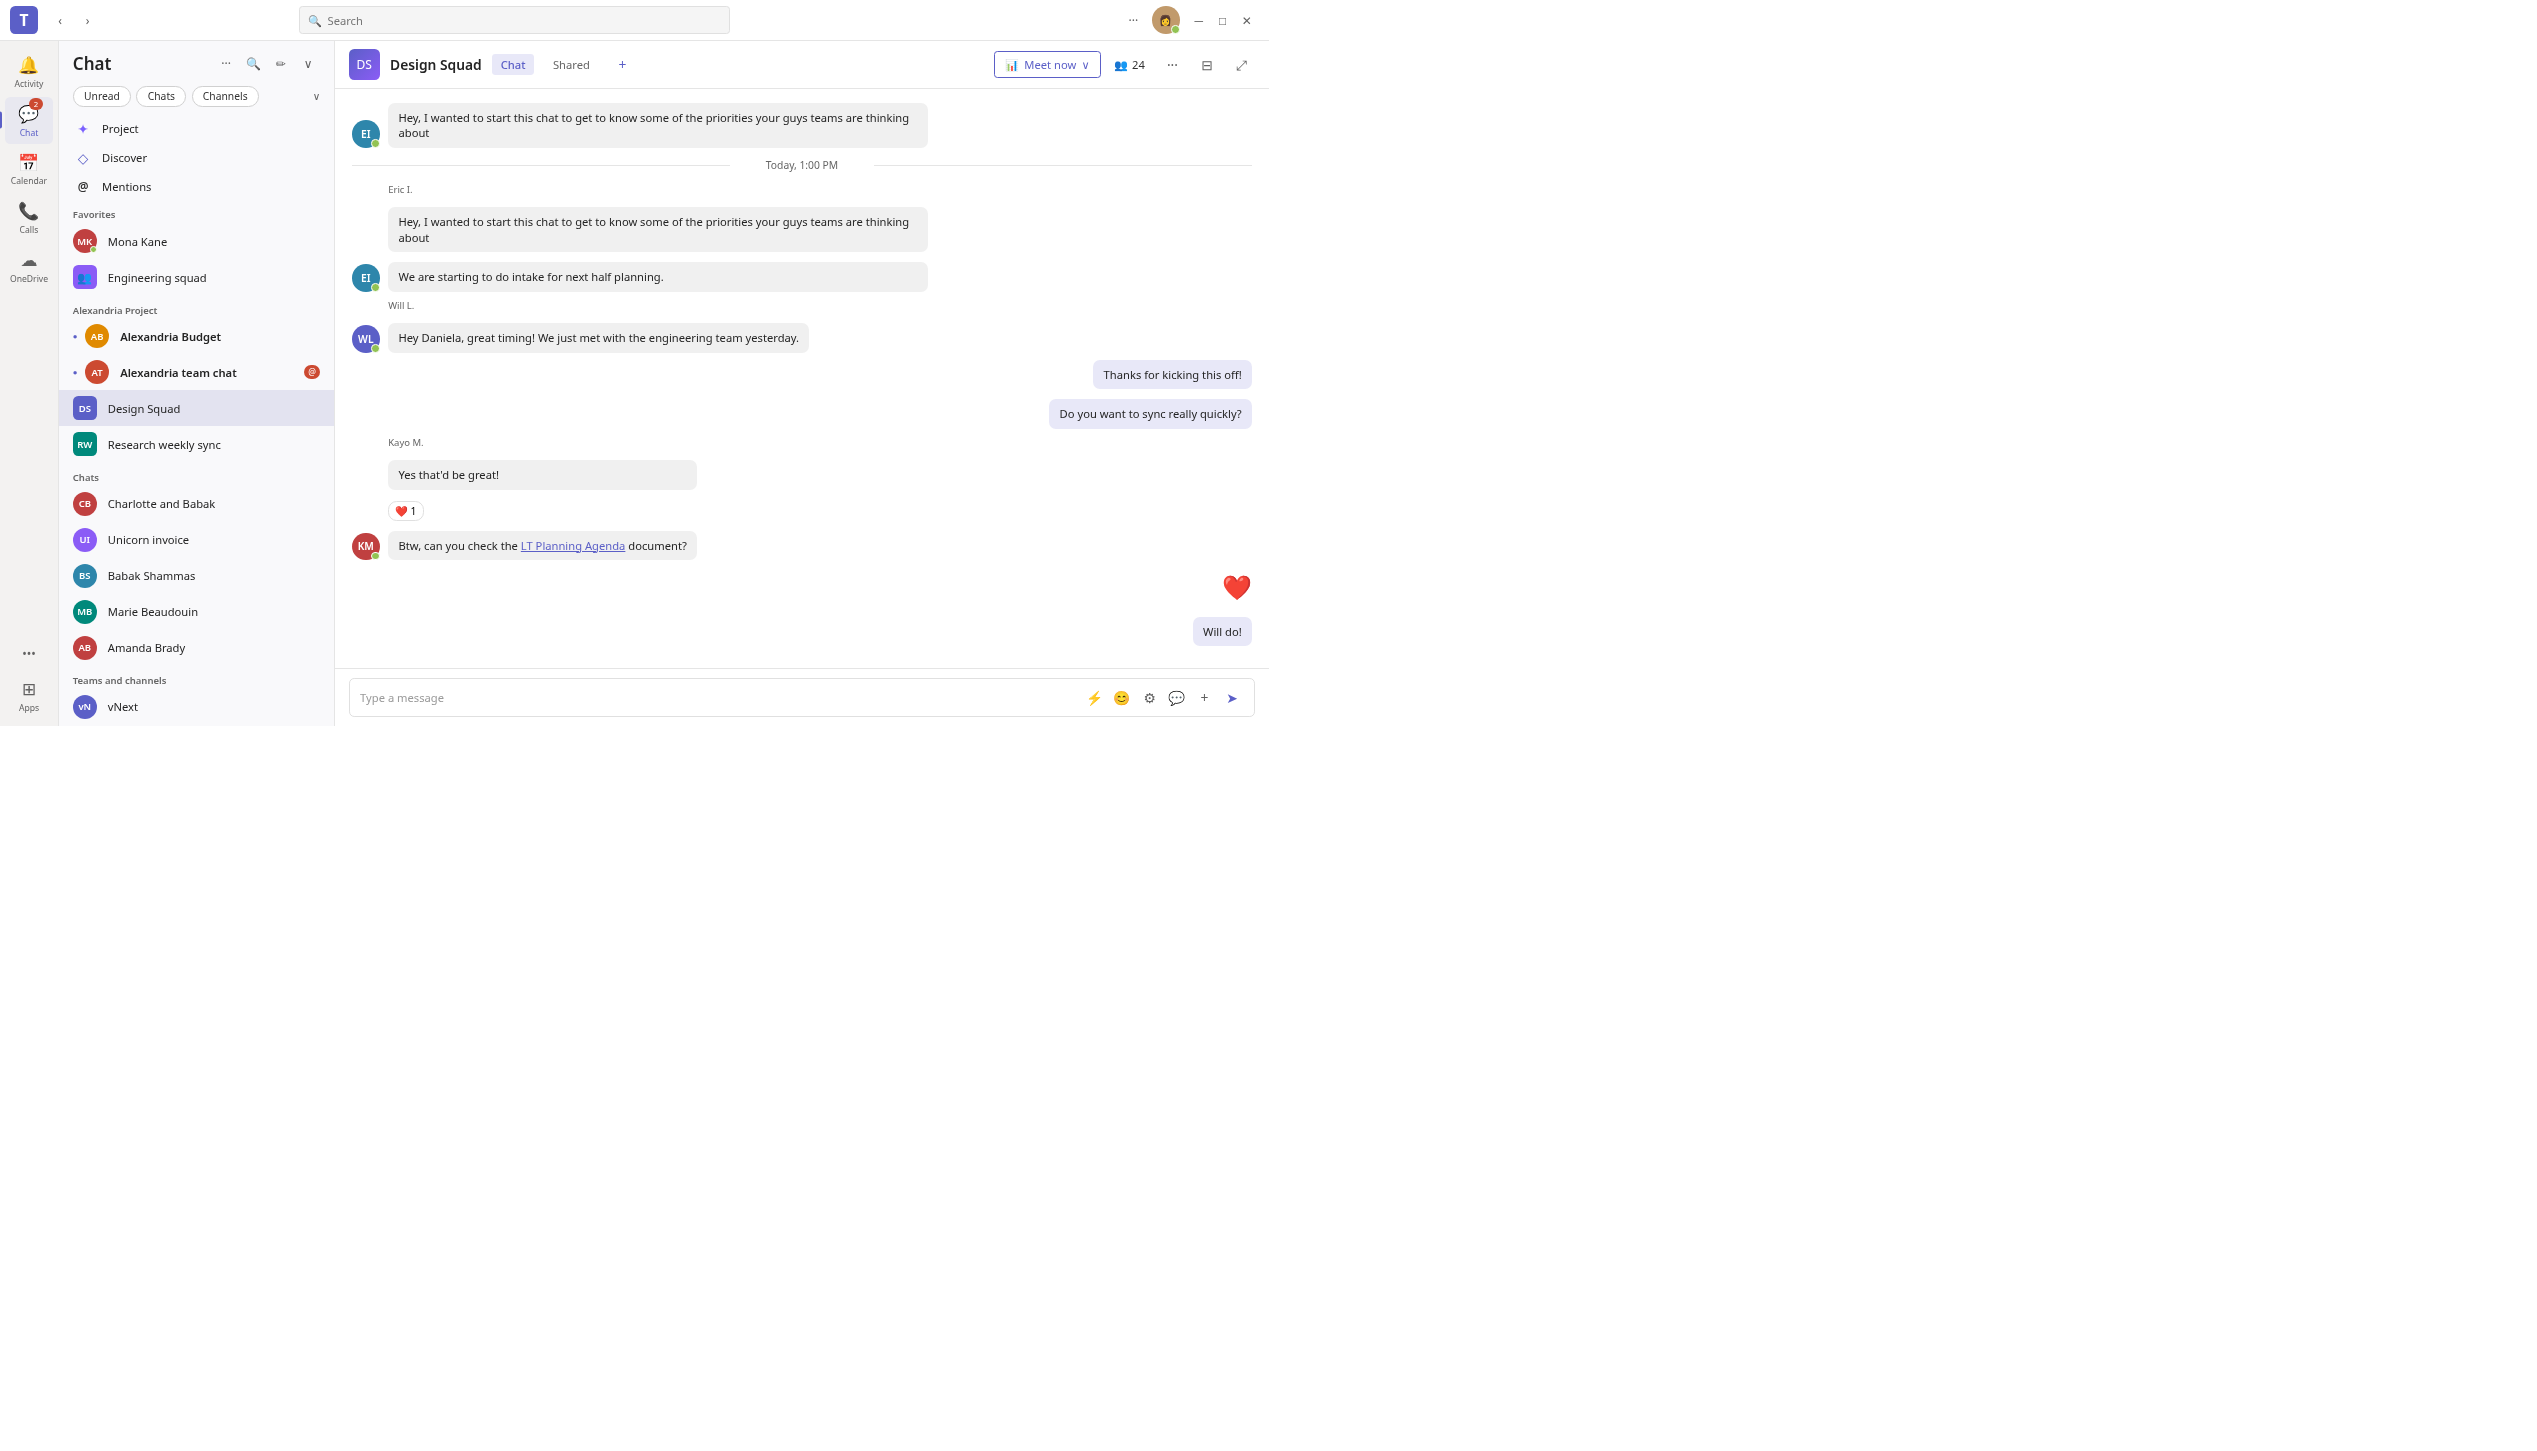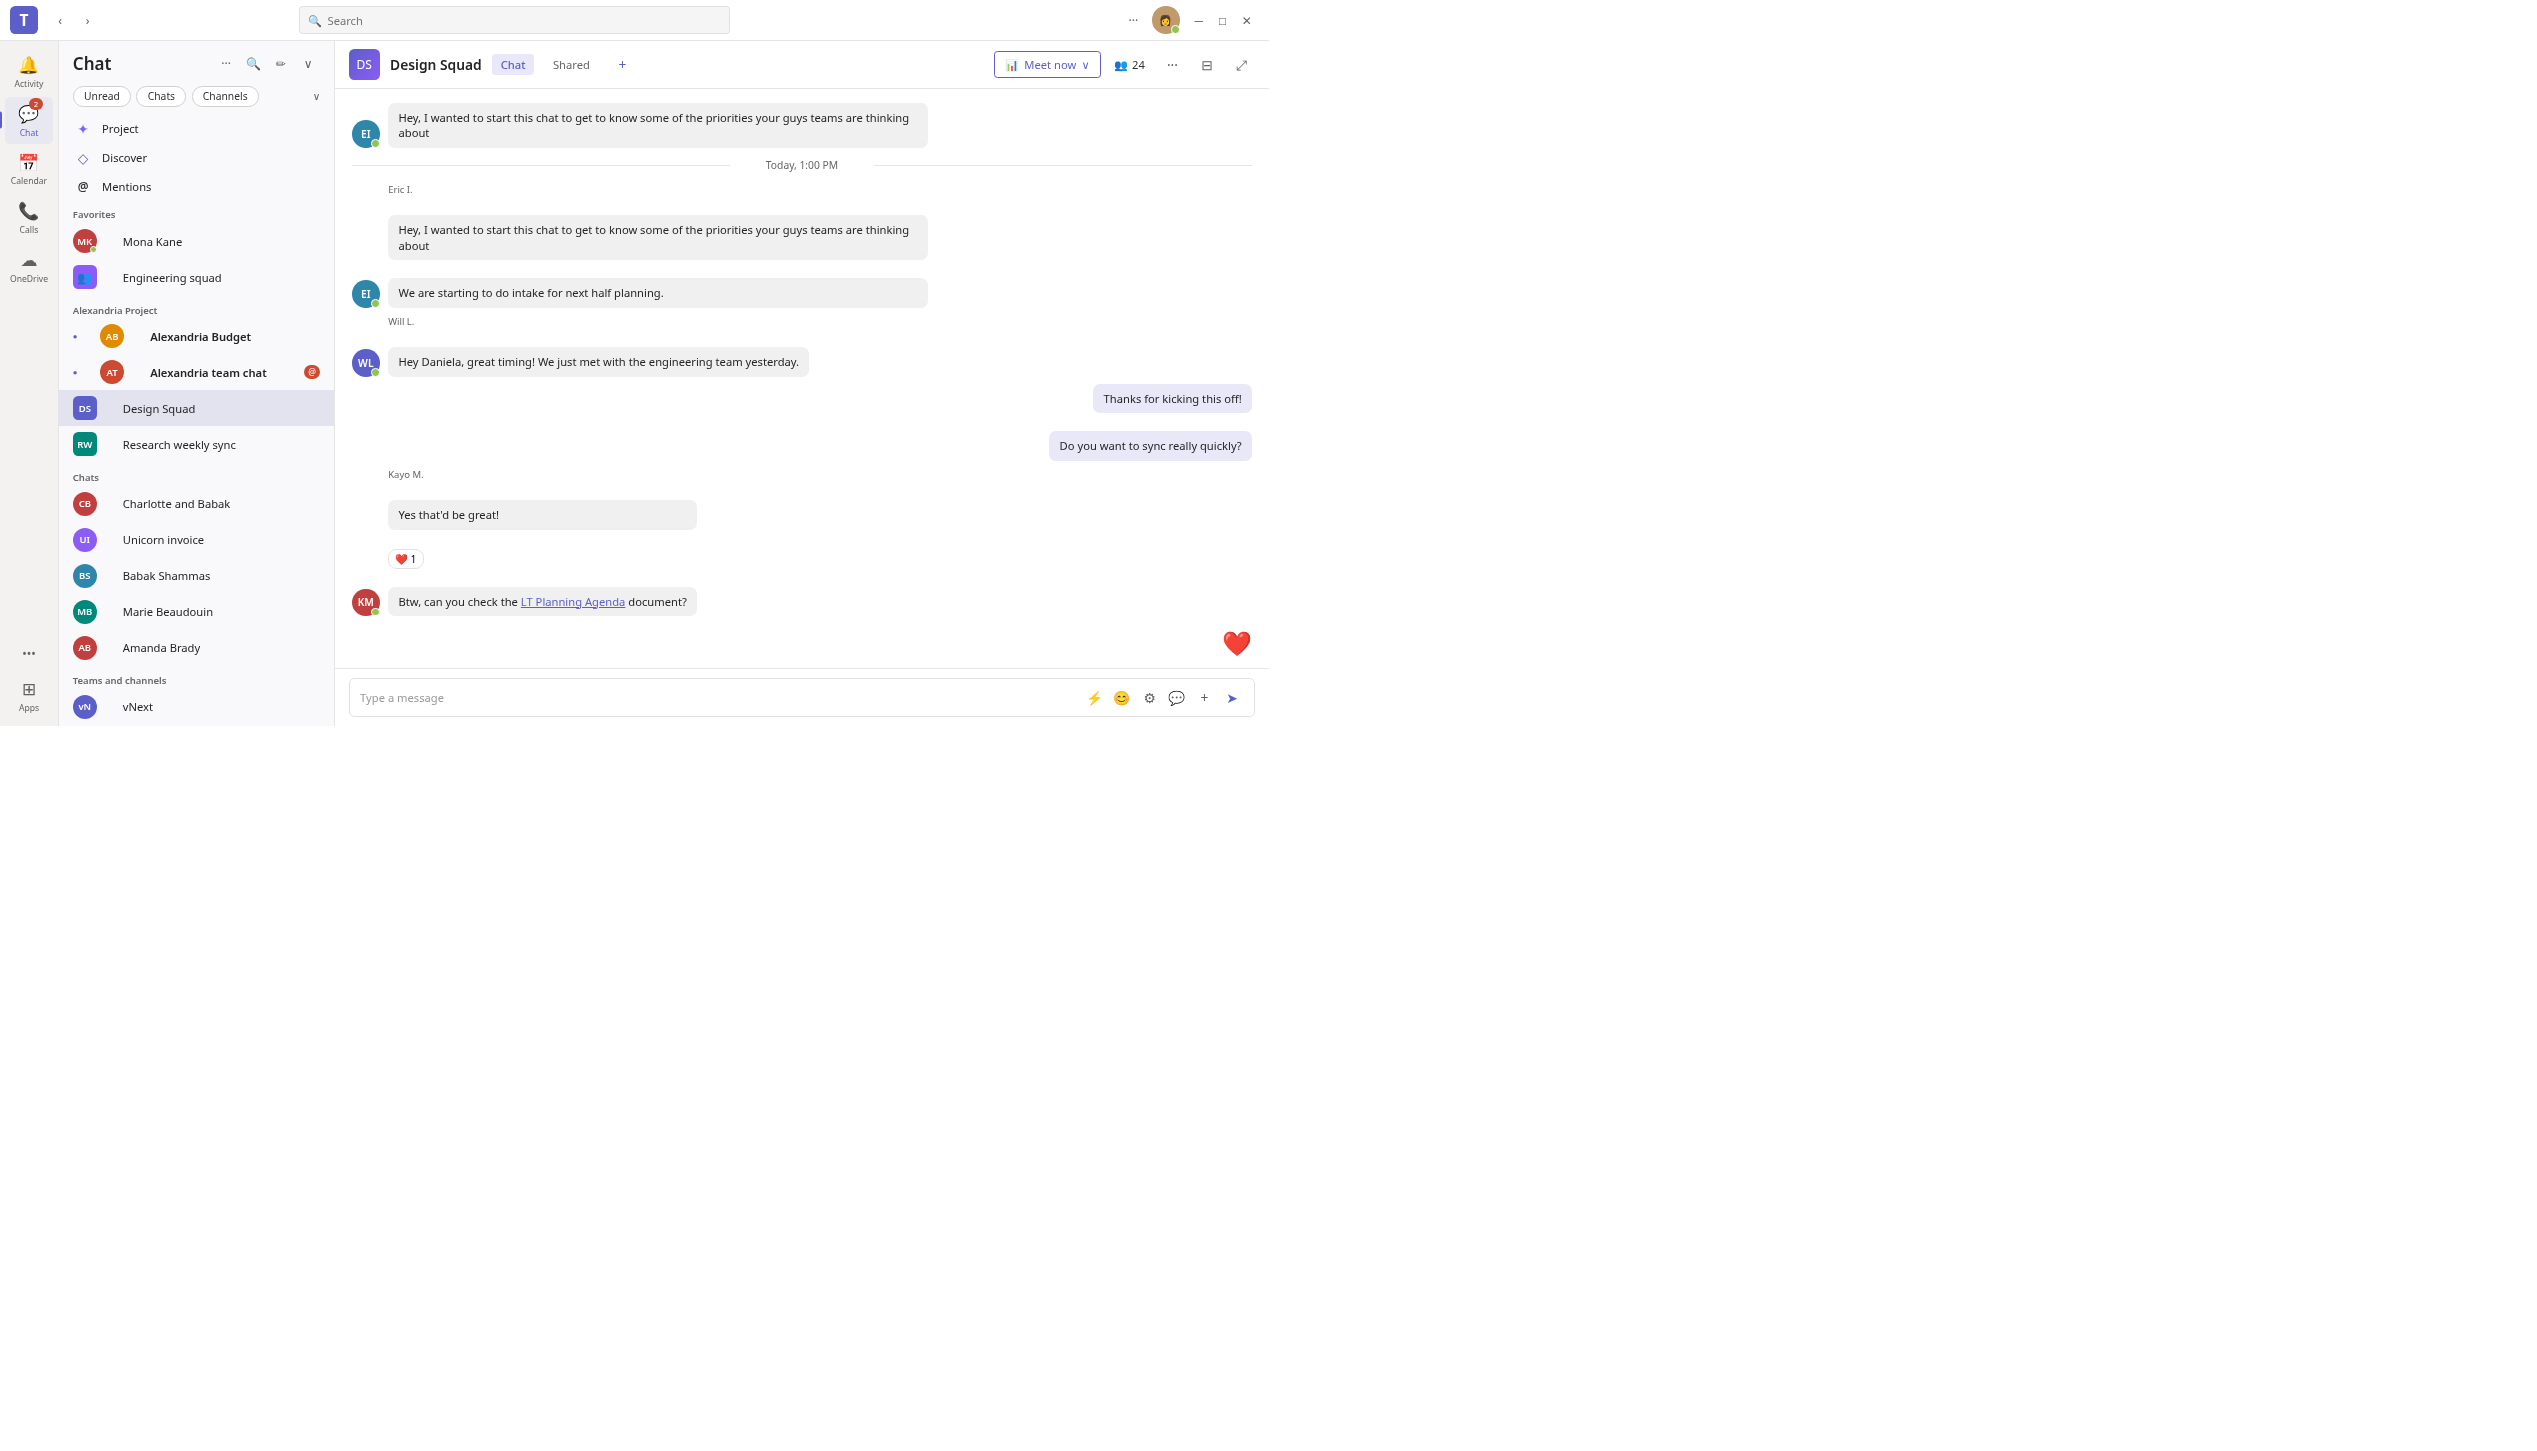--- a/index.html
+++ b/index.html
@@ -127,21 +127,21 @@
       padding: 5.2px 13.8px; cursor: pointer; position: relative;
     }
     .section-label { font-size: 11.2px; color: #242424; }
     .section-icon { font-size: 13.8px; width: 20.7px; text-align: center; flex-shrink: 0; }
 
     .group-label {
       font-size: 9.5px; color: #666; font-weight: 600;
       padding: 8.6px 13.8px 1.7px; text-transform: none;
     }
     .chat-item {
-      display: flex; align-items: center; gap: 26px;
+      display: flex; align-items: center; gap: 11px;
       padding: 6px 13.8px; cursor: pointer; position: relative;
     }
     .chat-item.active { background: #e3e3f0; }
     .chat-item-name { font-size: 11.2px; color: #242424; flex: 1; }
     .chat-item.bold .chat-item-name { font-weight: 600; }
     .mention-badge {
       background: #cc4a31; color: #fff;
       border-radius: 8.6px; font-size: 8.6px; padding: 0.9px 4.3px;
     }
     .chat-avatar {
@@ -212,21 +212,21 @@
     .date-divider::after { right: 0; }
 
     .msg-group { display: flex; gap: 8.6px; margin-bottom: 6.9px; }
     .msg-group.mine { flex-direction: row-reverse; }
     .msg-avatar {
       width: 27.6px; height: 27.6px; border-radius: 50%;
       display: flex; align-items: center; justify-content: center;
       font-size: 10.3px; font-weight: 600; color: #fff; flex-shrink: 0;
       align-self: flex-end; position: relative;
     }
-    .msg-content { max-width: 60%; display: flex; flex-direction: column; gap: 18px; }
+    .msg-content { max-width: 60%; display: flex; flex-direction: column; gap: 10px; }
     .msg-group.mine .msg-content { align-items: flex-end; }
     .msg-sender { font-size: 9.5px; color: #666; margin-bottom: 1.7px; }
     .msg-bubble {
       background: #f0f0f0; border-radius: 6.9px;
       padding: 6.9px 10.3px; font-size: 11.2px; color: #242424;
       line-height: 1.4;
     }
     .msg-group.mine .msg-bubble { background: #e8e8f8; }
     .msg-link { color: #5b5fc7; text-decoration: underline; }
     .reaction-row { display: flex; align-items: center; gap: 3.4px; margin-top: 1.7px; }

